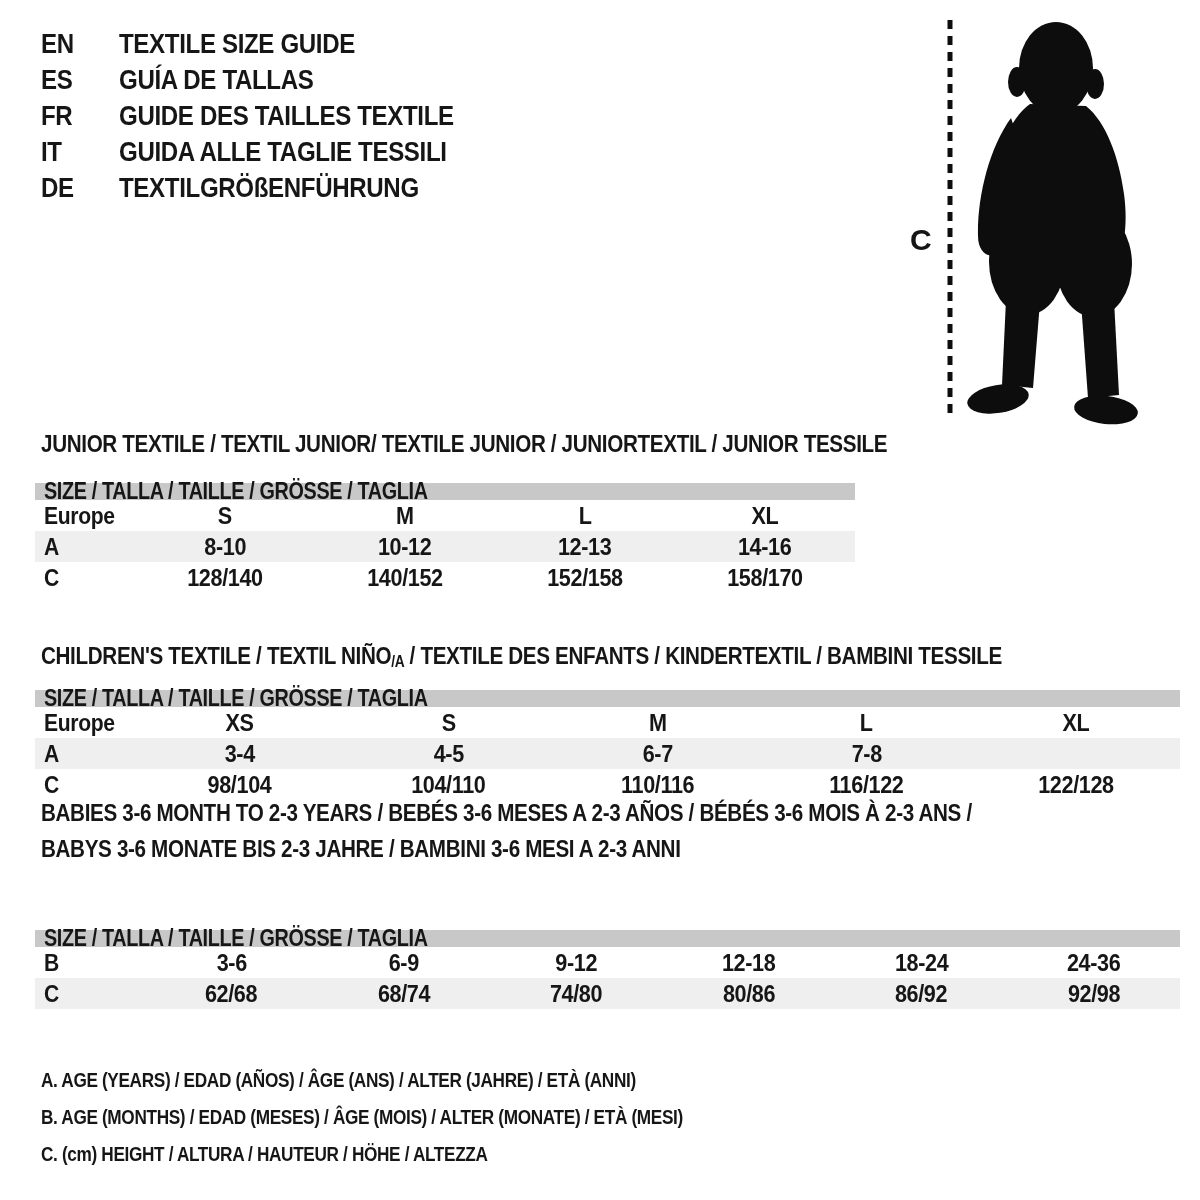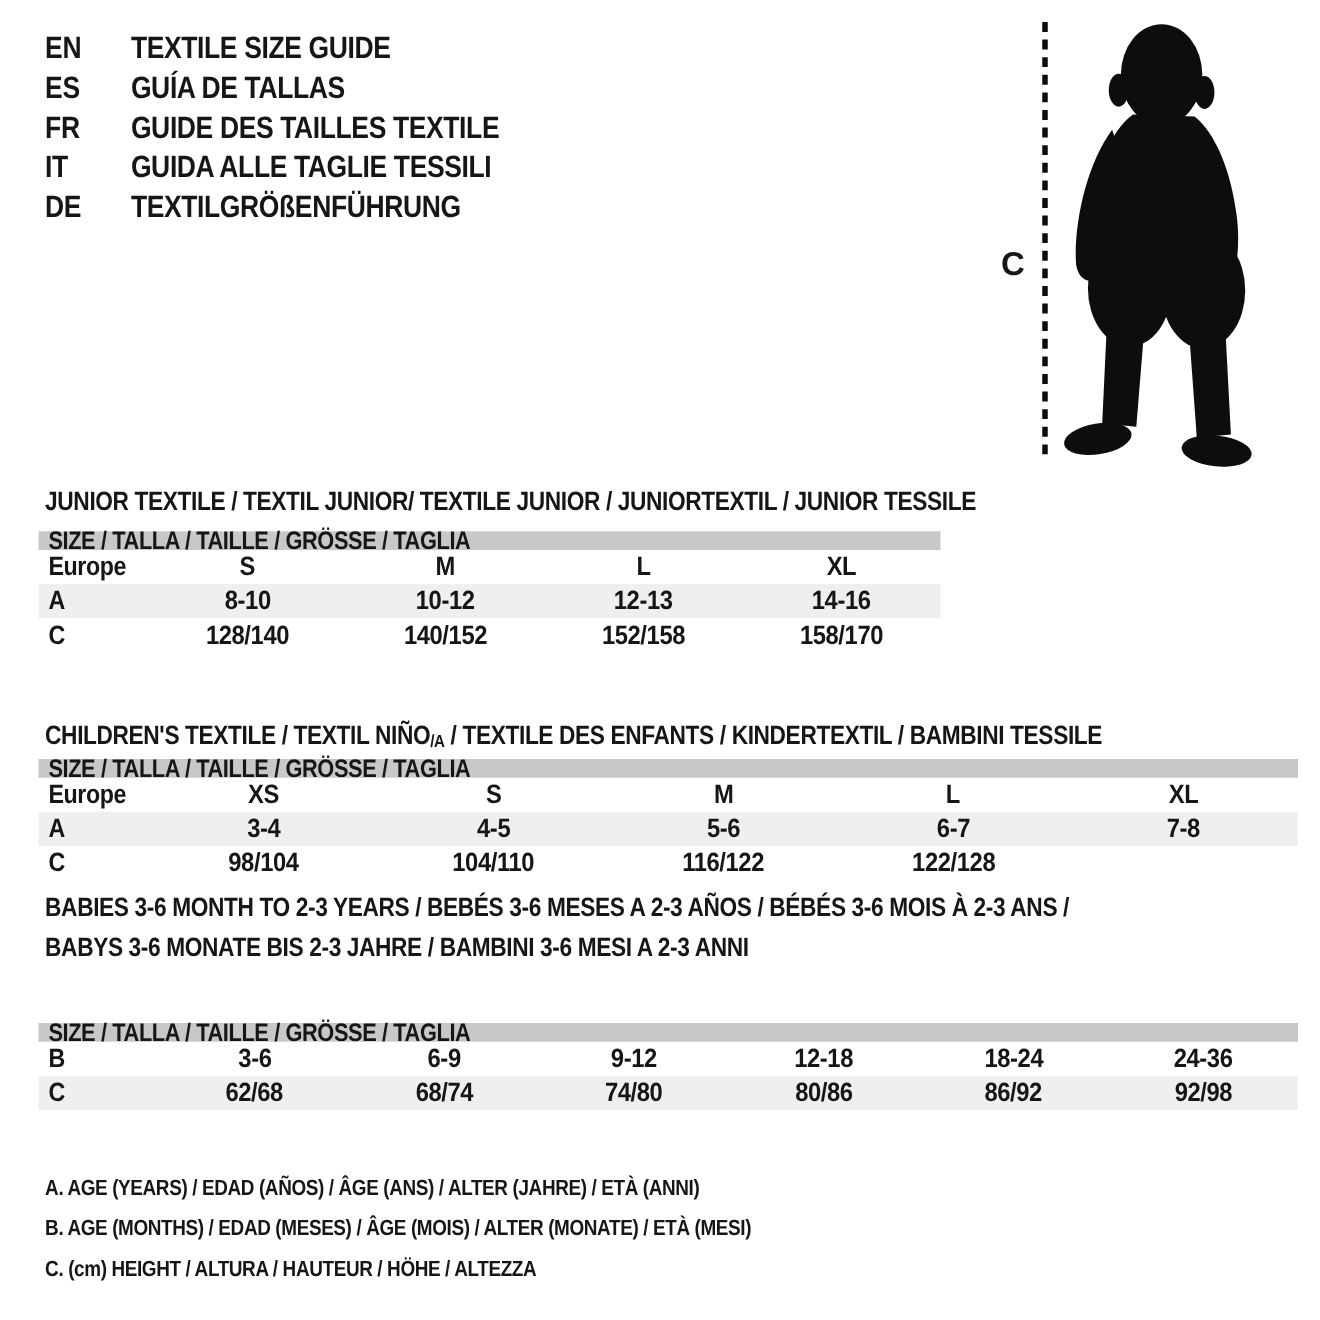--- a/index.html
+++ b/index.html
@@ -45,21 +45,20 @@
   .figure svg { display: block; }
 
   
   .heading {
     position: absolute;
     left: 41px;
     font-size: 24px;
     font-weight: 700;
     line-height: 30px;
     white-space: nowrap;
-    margin-top: 13px;
   }
   .heading .sub {
     font-size: 16px;
     position: relative;
     top: 3px;
   }
   .heading.multiline { line-height: 36px; }
 
   
   .size-table { position: absolute; left: 35px; }
@@ -196,28 +195,28 @@
       <span class="cell"><span class="cond-c">XS</span></span>
       <span class="cell"><span class="cond-c">S</span></span>
       <span class="cell"><span class="cond-c">M</span></span>
       <span class="cell"><span class="cond-c">L</span></span>
       <span class="cell"><span class="cond-c">XL</span></span>
     </div>
     <div class="trow alt">
       <span class="cell first"><span class="cond-c">A</span></span>
       <span class="cell"><span class="cond-c">3-4</span></span>
       <span class="cell"><span class="cond-c">4-5</span></span>
-      <span class="cell"><span class="cond-c">5-6</span></span>
       <span class="cell"><span class="cond-c">6-7</span></span>
       <span class="cell"><span class="cond-c">7-8</span></span>
     </div>
     <div class="trow">
       <span class="cell first"><span class="cond-c">C</span></span>
       <span class="cell"><span class="cond-c">98/104</span></span>
       <span class="cell"><span class="cond-c">104/110</span></span>
+      <span class="cell"><span class="cond-c">110/116</span></span>
       <span class="cell"><span class="cond-c">116/122</span></span>
       <span class="cell"><span class="cond-c">122/128</span></span>
     </div>
   </div>
 
   <div class="heading multiline" style="top:795px">
     <div><span class="cond">BABIES 3-6 MONTH TO 2-3 YEARS / BEBÉS 3-6 MESES A 2-3 AÑOS / BÉBÉS 3-6 MOIS À 2-3 ANS /</span></div>
     <div><span class="cond">BABYS 3-6 MONATE BIS 2-3 JAHRE / BAMBINI 3-6 MESI A 2-3 ANNI</span></div>
   </div>
 

